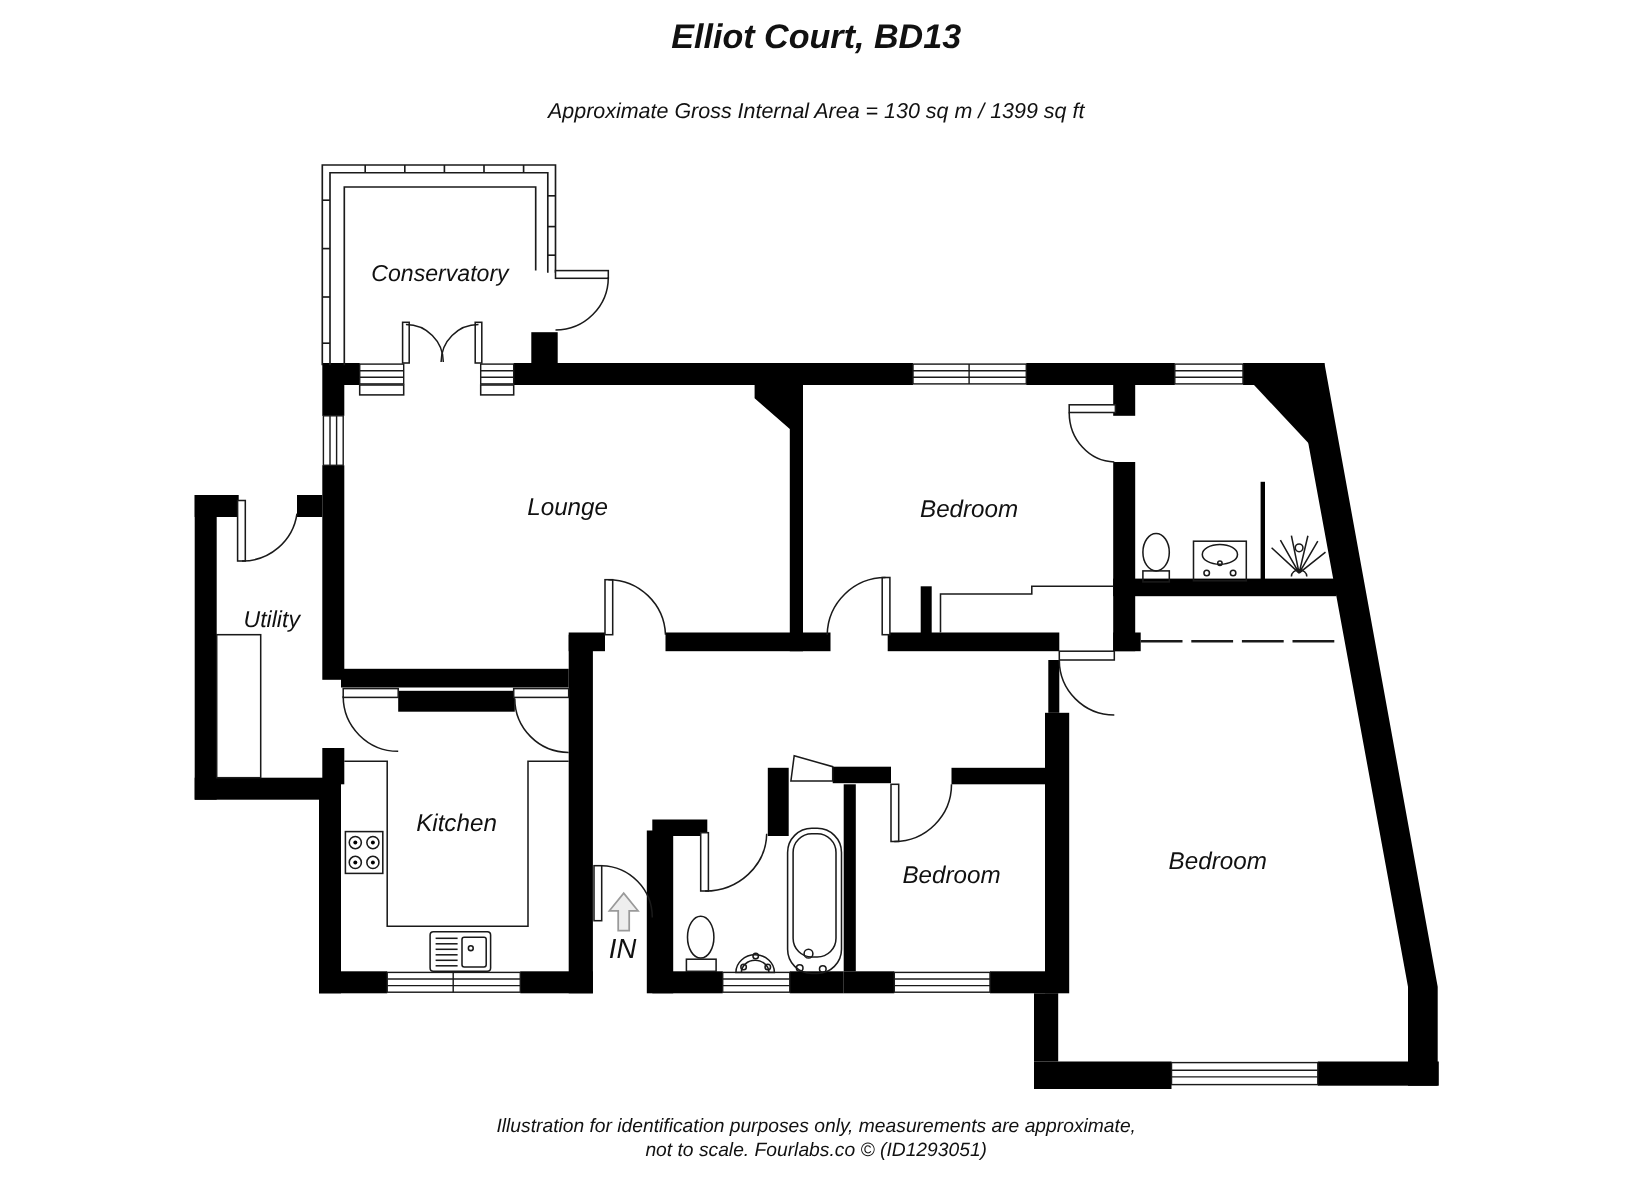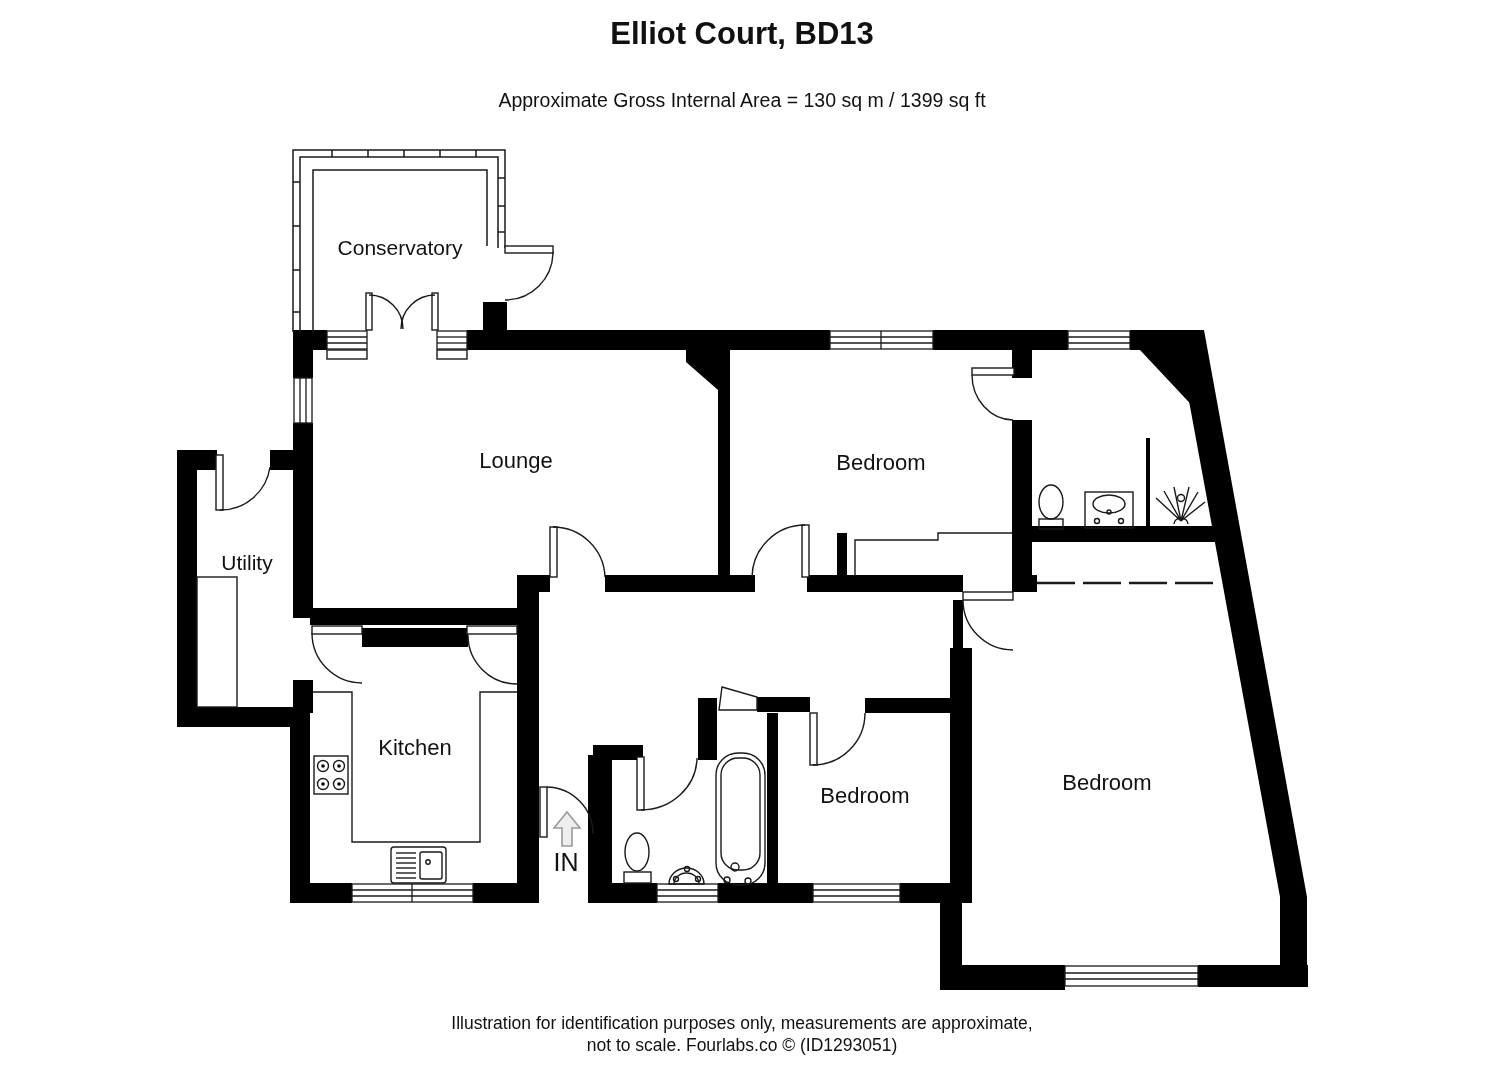--- a/index.html
+++ b/index.html
@@ -1,17 +1,17 @@
 <!DOCTYPE html>
 <html><head>
 <meta charset="utf-8">
 <style>
   html,body{margin:0;padding:0;background:#ffffff;}
   .page{position:relative;width:1485px;height:1056px;background:#fff;overflow:hidden;
-        font-family:"Liberation Sans", sans-serif;}
+        font-family:"Liberation Sans", sans-serif;font-style:italic;}
   svg{display:block}
   text{fill:#111;}
   .title{font-size:31px;font-weight:bold;}
   .subtitle{font-size:19.5px;}
   .footer{font-size:17.5px;}
   .room-label{font-size:22px;}
   .room-label-sm{font-size:21px;}
   .in-label{font-size:25px;}
   .wall{fill:#000;stroke:none;}
   .thin{fill:none;stroke:#1a1a1a;stroke-width:1.4;}

